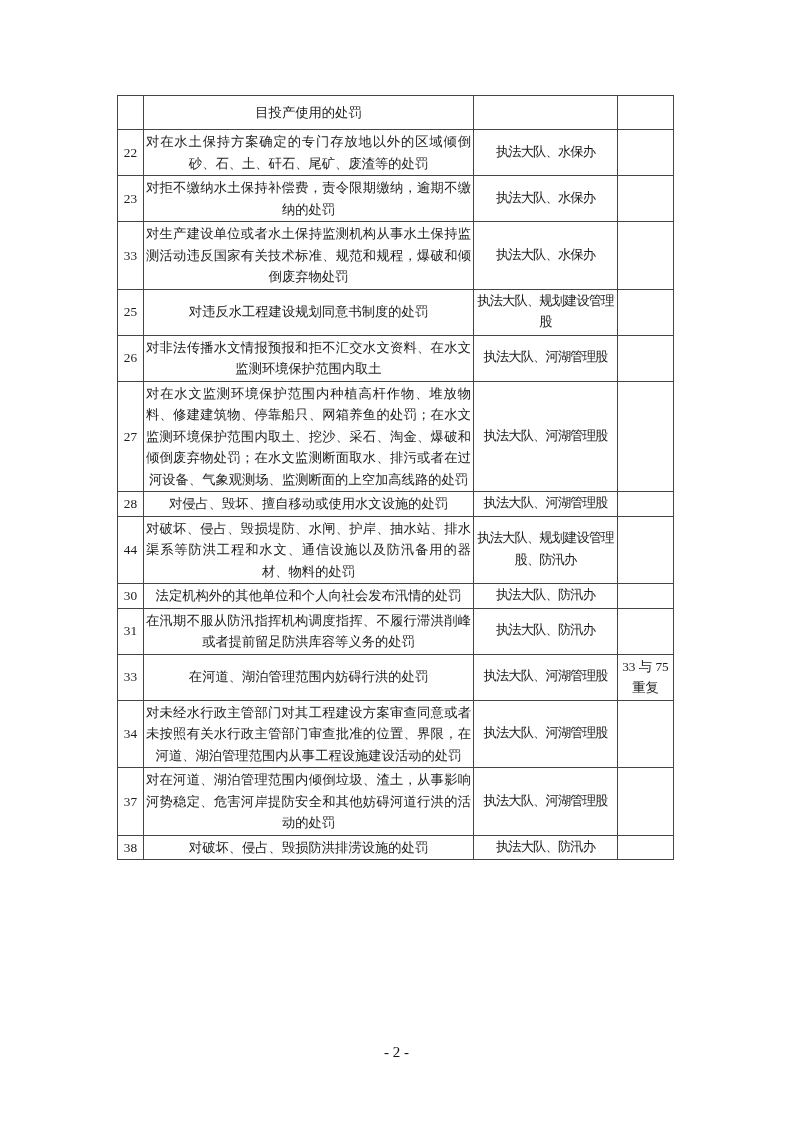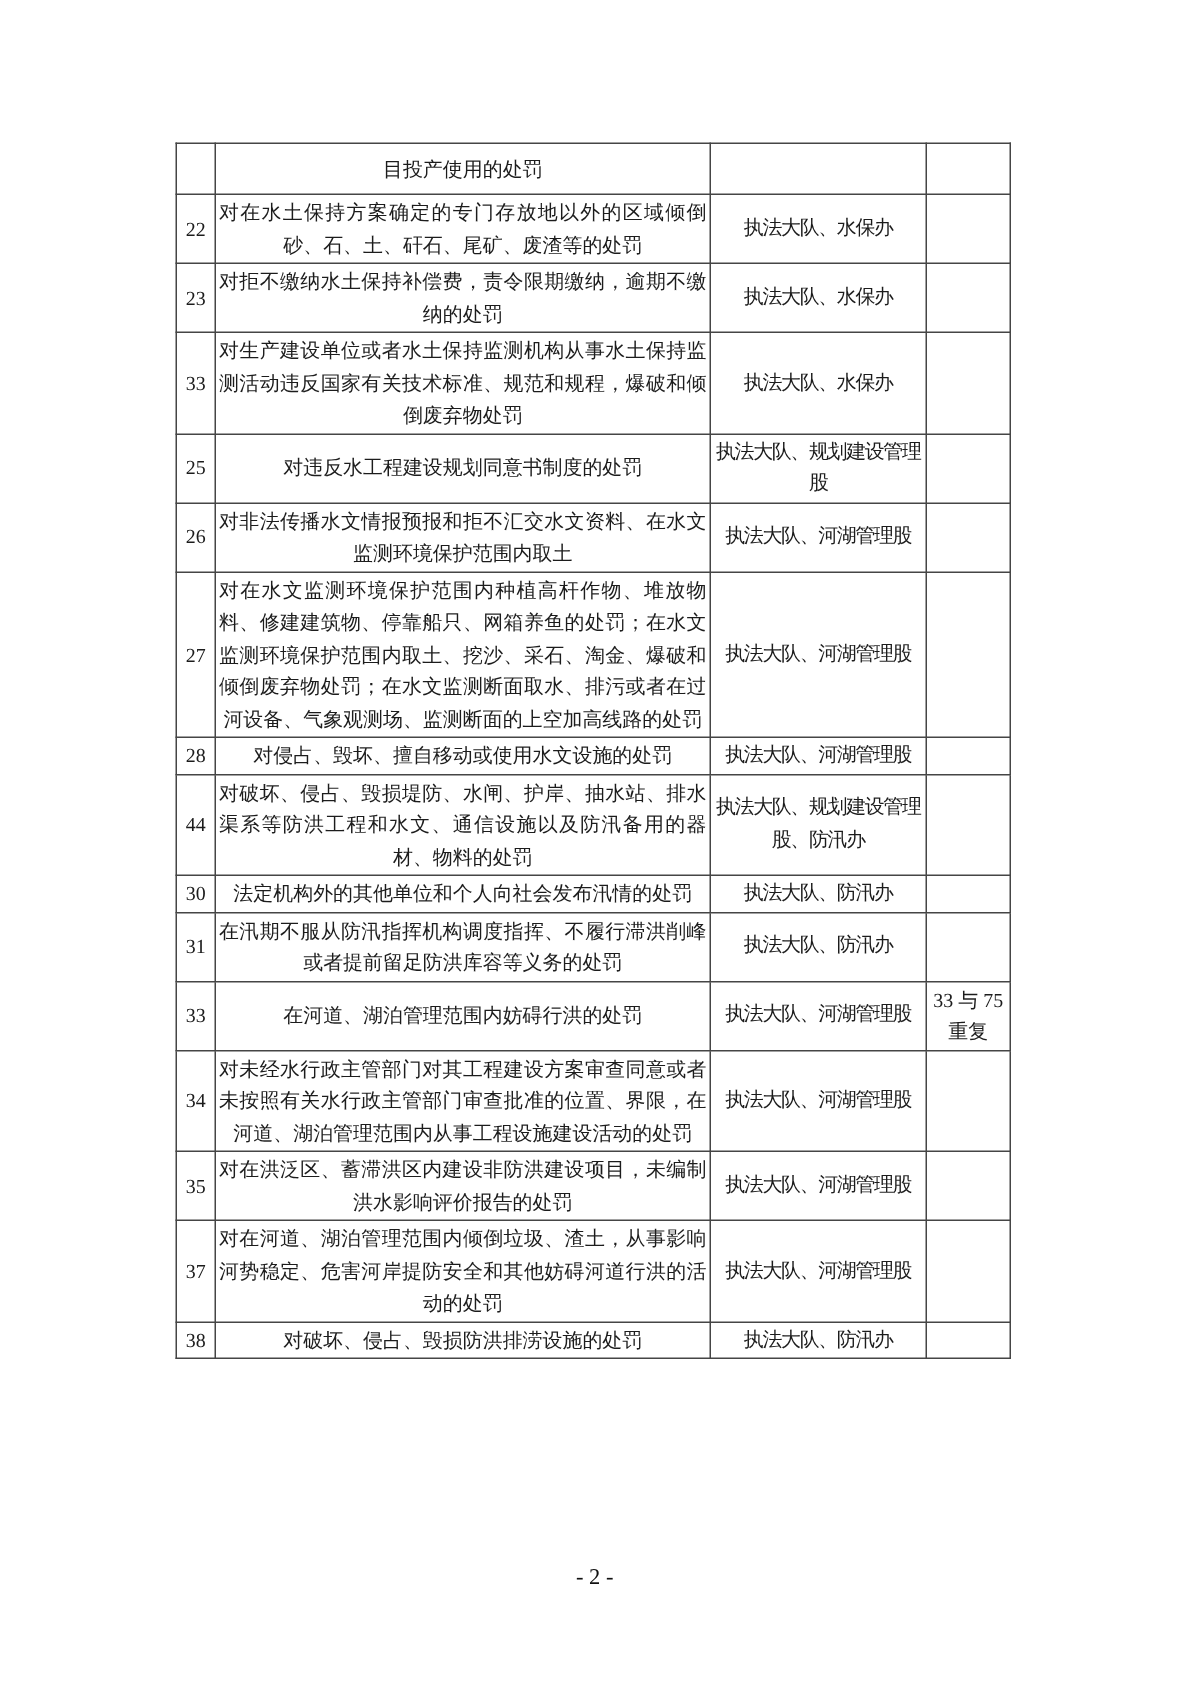--- a/index.html
+++ b/index.html
@@ -157,26 +157,20 @@
           <td class="c-dept">执法大队、河湖管理股</td>
           <td class="c-note">33 与 75 重复</td>
         </tr>
         <tr>
           <td class="c-no">34</td>
           <td class="c-desc">对未经水行政主管部门对其工程建设方案审查同意或者未按照有关水行政主管部门审查批准的位置、界限，在河道、湖泊管理范围内从事工程设施建设活动的处罚</td>
           <td class="c-dept">执法大队、河湖管理股</td>
           <td class="c-note"></td>
         </tr>
         <tr>
-          <td class="c-no">35</td>
-          <td class="c-desc">对在洪泛区、蓄滞洪区内建设非防洪建设项目，未编制洪水影响评价报告的处罚</td>
-          <td class="c-dept">执法大队、河湖管理股</td>
-          <td class="c-note"></td>
-        </tr>
-        <tr>
           <td class="c-no">37</td>
           <td class="c-desc">对在河道、湖泊管理范围内倾倒垃圾、渣土，从事影响河势稳定、危害河岸提防安全和其他妨碍河道行洪的活动的处罚</td>
           <td class="c-dept">执法大队、河湖管理股</td>
           <td class="c-note"></td>
         </tr>
         <tr>
           <td class="c-no">38</td>
           <td class="c-desc">对破坏、侵占、毁损防洪排涝设施的处罚</td>
           <td class="c-dept">执法大队、防汛办</td>
           <td class="c-note"></td>

